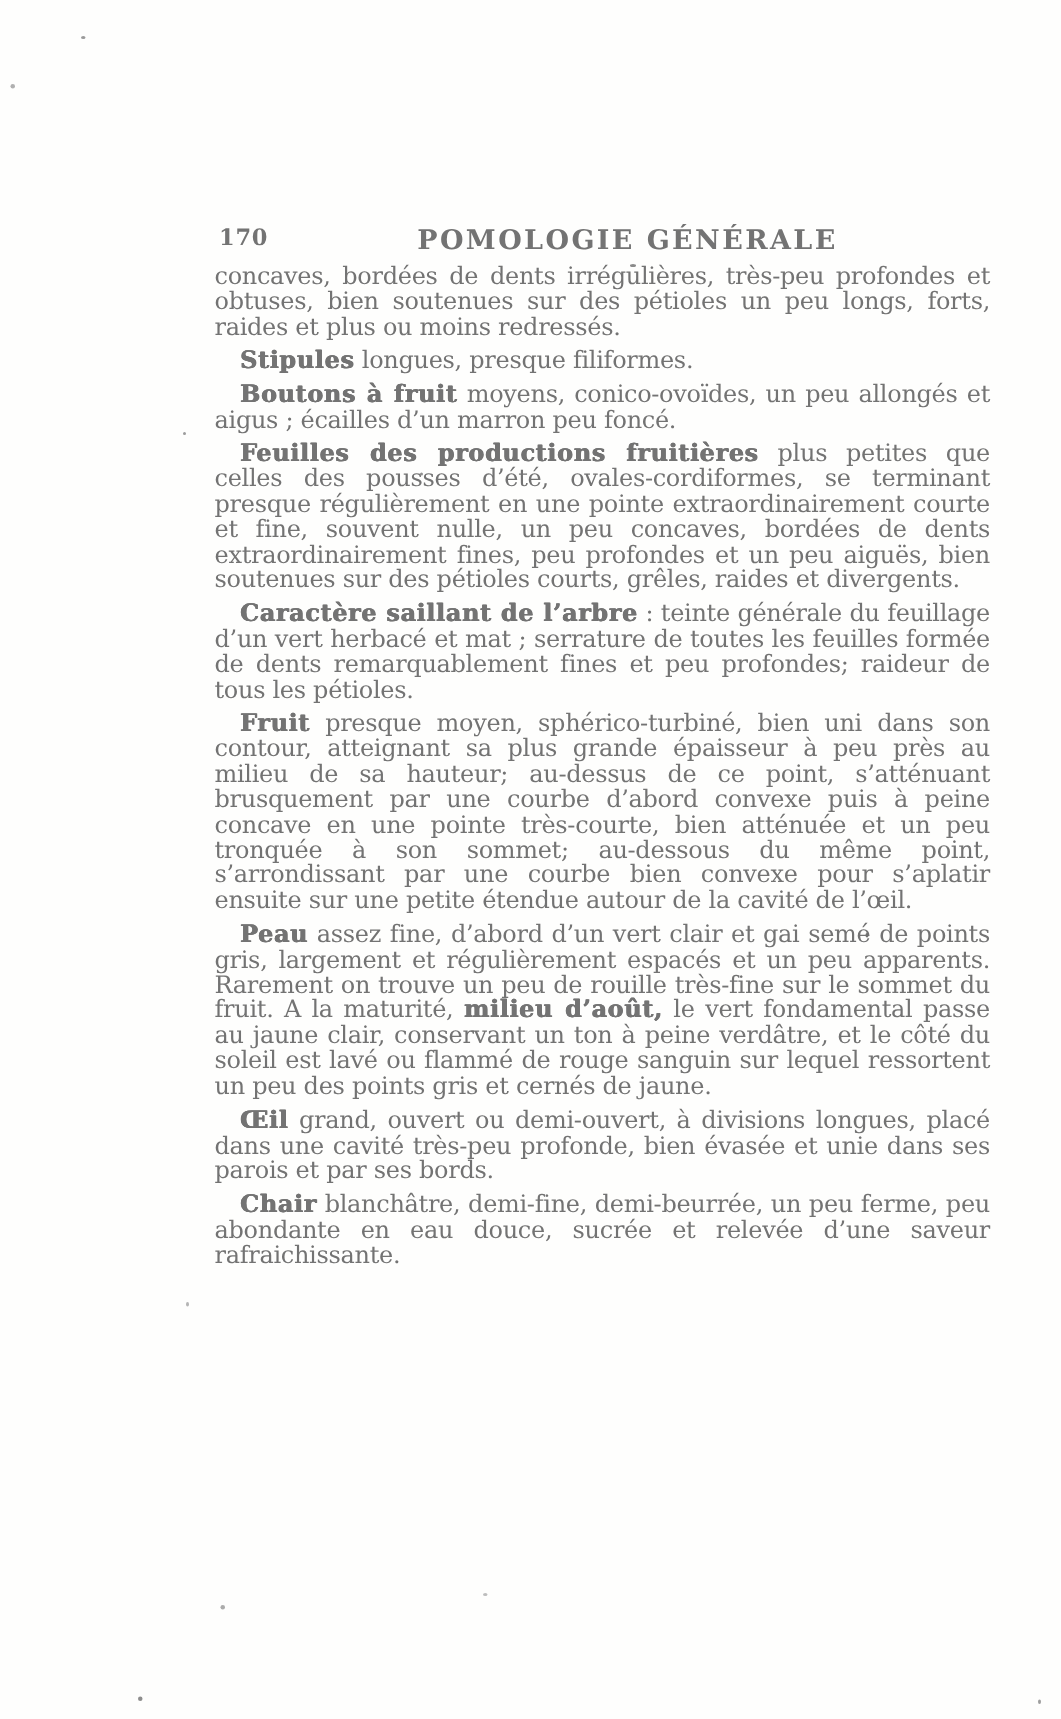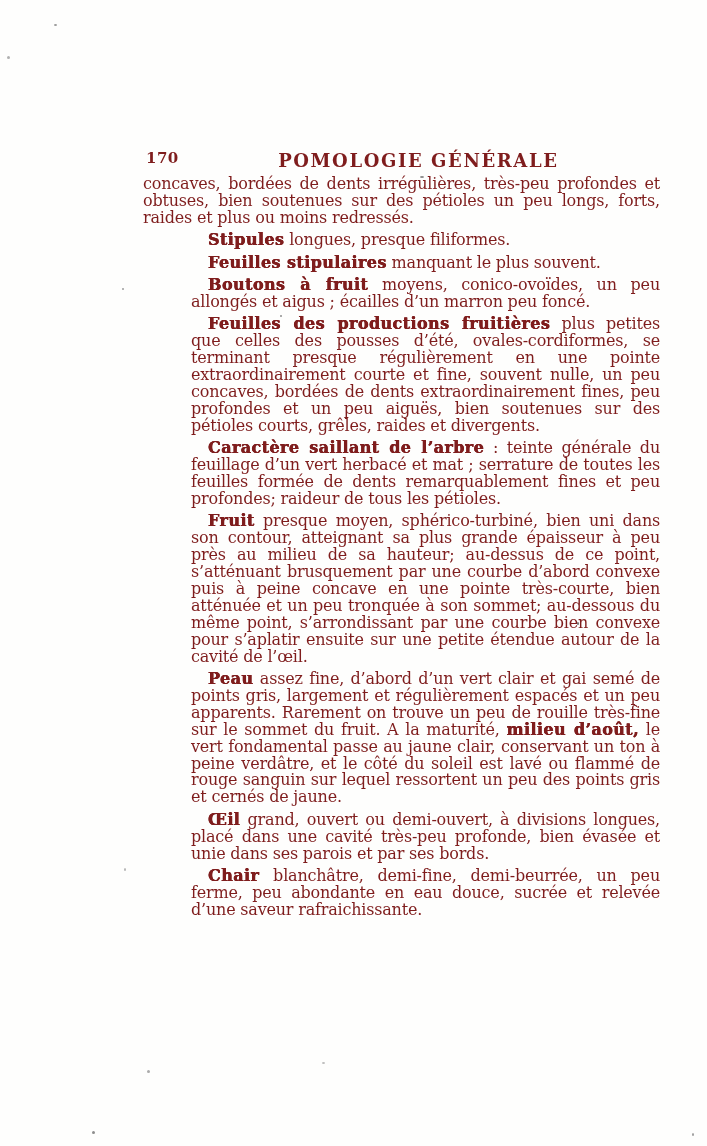--- a/index.html
+++ b/index.html
@@ -7,21 +7,21 @@
     padding: 0;
     background: #ffffff;
   }
   .page {
     position: relative;
     width: 707px;
     height: 1146px;
     background: #fefefd;
     overflow: hidden;
     font-family: "DejaVu Serif", "Liberation Serif", serif;
-    color: #7f1d1d;
+    color: #737373;
   }
   .header {
     position: absolute;
     top: 149px;
     left: 143px;
     width: 517px;
     height: 20px;
   }
   .pagenum {
     position: absolute;
@@ -54,21 +54,20 @@
   }
   .para {
     margin: 0;
     padding: 0;
   }
   .para + .para {
     margin-top: 5.5px;
   }
   .para.indent {
     text-indent: 17px;
-    margin-left: 48px;
   }
   .lead {
     font-weight: bold;
     letter-spacing: 0.4px;
     text-shadow: 0.35px 0 0 currentColor, -0.15px 0 0 currentColor;
   }
   .speck {
     position: absolute;
     border-radius: 50%;
     display: block;
@@ -80,21 +79,20 @@
 <div class="page">
 
   <div class="header">
     <span class="pagenum">170</span>
     <span class="running-title">POMOLOGIE GÉNÉRALE</span>
   </div>
 
   <div class="text-block">
       <p class="para"><span class="body-text">concaves, bordées de dents irrégulières, très-peu profondes et obtuses, bien soutenues sur des pétioles un peu longs, forts, raides et plus ou moins redressés.</span></p>
       <p class="para indent"><span class="lead">Stipules</span><span class="body-text"> longues, presque filiformes.</span></p>
-      <p class="para indent"><span class="lead">Feuilles stipulaires</span><span class="body-text"> manquant le plus souvent.</span></p>
       <p class="para indent"><span class="lead">Boutons à fruit</span><span class="body-text"> moyens, conico-ovoïdes, un peu allongés et aigus ; écailles d’un marron peu foncé.</span></p>
       <p class="para indent"><span class="lead">Feuilles des productions fruitières</span><span class="body-text"> plus petites que celles des pousses d’été, ovales-cordiformes, se terminant presque régulièrement en une pointe extraordinairement courte et fine, souvent nulle, un peu concaves, bordées de dents extraordinairement fines, peu profondes et un peu aiguës, bien soutenues sur des pétioles courts, grêles, raides et divergents.</span></p>
       <p class="para indent"><span class="lead">Caractère saillant de l’arbre</span><span class="body-text"> : teinte générale du feuillage d’un vert herbacé et mat ; serrature de toutes les feuilles formée de dents remarquablement fines et peu profondes; raideur de tous les pétioles.</span></p>
       <p class="para indent"><span class="lead">Fruit</span><span class="body-text"> presque moyen, sphérico-turbiné, bien uni dans son contour, atteignant sa plus grande épaisseur à peu près au milieu de sa hauteur; au-dessus de ce point, s’atténuant brusquement par une courbe d’abord convexe puis à peine concave en une pointe très-courte, bien atténuée et un peu tronquée à son sommet; au-dessous du même point, s’arrondissant par une courbe bien convexe pour s’aplatir ensuite sur une petite étendue autour de la cavité de l’œil.</span></p>
       <p class="para indent"><span class="lead">Peau</span><span class="body-text"> assez fine, d’abord d’un vert clair et gai semé de points gris, largement et régulièrement espacés et un peu apparents. Rarement on trouve un peu de rouille très-fine sur le sommet du fruit. A la maturité, </span><span class="lead">milieu d’août,</span><span class="body-text"> le vert fondamental passe au jaune clair, conservant un ton à peine verdâtre, et le côté du soleil est lavé ou flammé de rouge sanguin sur lequel ressortent un peu des points gris et cernés de jaune.</span></p>
       <p class="para indent"><span class="lead">Œil</span><span class="body-text"> grand, ouvert ou demi-ouvert, à divisions longues, placé dans une cavité très-peu profonde, bien évasée et unie dans ses parois et par ses bords.</span></p>
       <p class="para indent"><span class="lead">Chair</span><span class="body-text"> blanchâtre, demi-fine, demi-beurrée, un peu ferme, peu abondante en eau douce, sucrée et relevée d’une saveur rafraichissante.</span></p>
     </div>
 
   <i class="speck" style="left:54px;top:24px;width:3px;height:2px;background:#9a9a9a;"></i>

